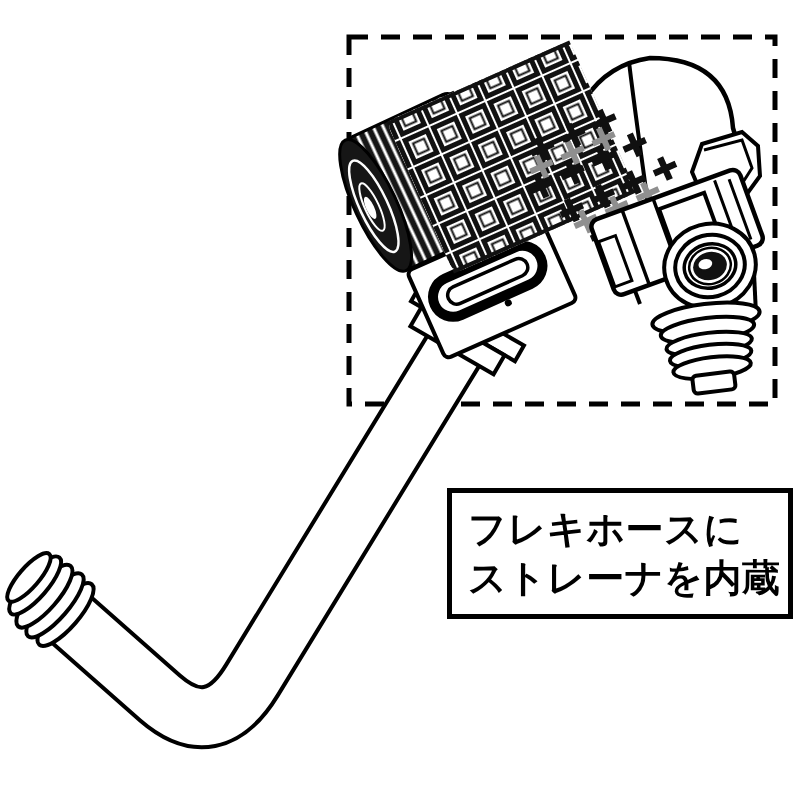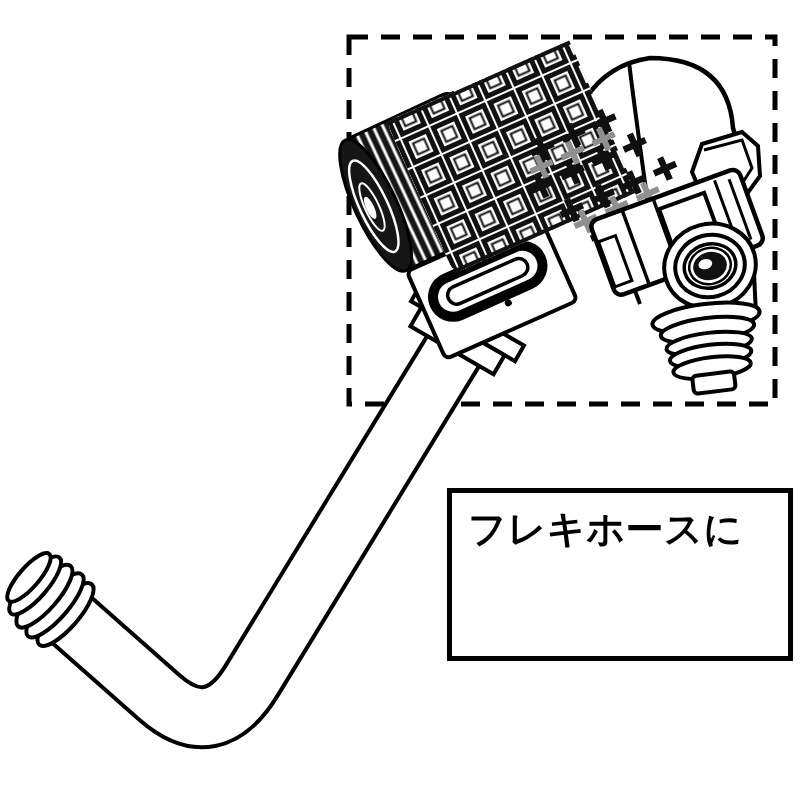--- a/index.html
+++ b/index.html
@@ -11,21 +11,21 @@
     background: #ffffff;
     overflow: hidden;
     font-family: "Liberation Sans", "DejaVu Sans", sans-serif;
   }
   .stage svg { position: absolute; left: 0; top: 0; }
   .callout {
     position: absolute;
     left: 447px;
     top: 488px;
     width: 346px;
-    height: 173px;
+    height: 131px;
     box-sizing: border-box;
     border: 5px solid #000000;
     background: #ffffff;
     padding: 12px 12px 0 16px;
     color: #000000;
     font-size: 38px;
     font-weight: 700;
     line-height: 49px;
     letter-spacing: 0.5px;
     white-space: nowrap;
@@ -136,15 +136,16 @@
       <ellipse cy="12" rx="47" ry="12" fill="#ffffff" stroke="#000000" stroke-width="4"></ellipse>
       <ellipse cy="26" rx="43" ry="11" fill="#ffffff" stroke="#000000" stroke-width="4"></ellipse>
       <ellipse cy="38" rx="41" ry="11" fill="#ffffff" stroke="#000000" stroke-width="4"></ellipse>
       <ellipse cy="50" rx="39" ry="10.5" fill="#ffffff" stroke="#000000" stroke-width="4"></ellipse>
       <rect x="-21" y="56" width="42" height="18" rx="4" fill="#ffffff" stroke="#000000" stroke-width="4"></rect>
     </g>
   </svg>
 
   <div class="callout">
     <div>フレキホースに</div>
+    <div>ストレーナを内蔵</div>
   </div>
 
 </div>
 
 </body></html>

